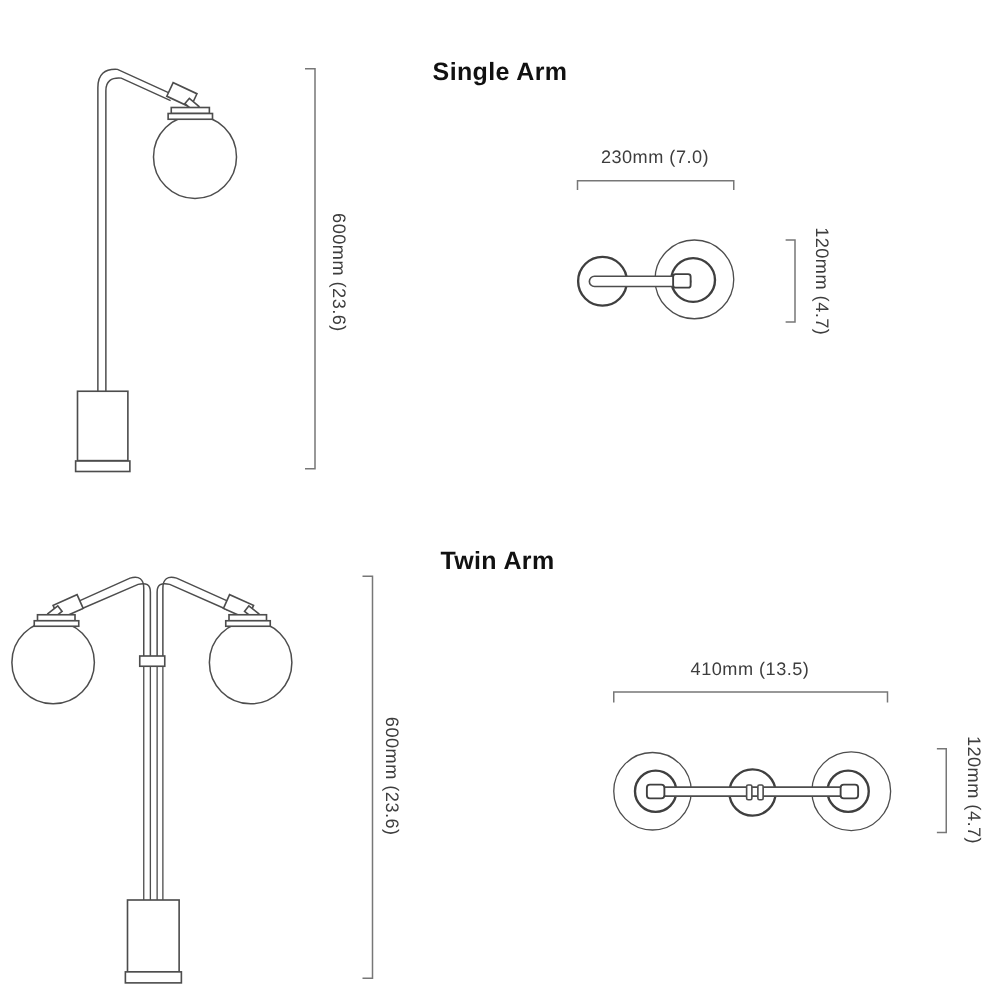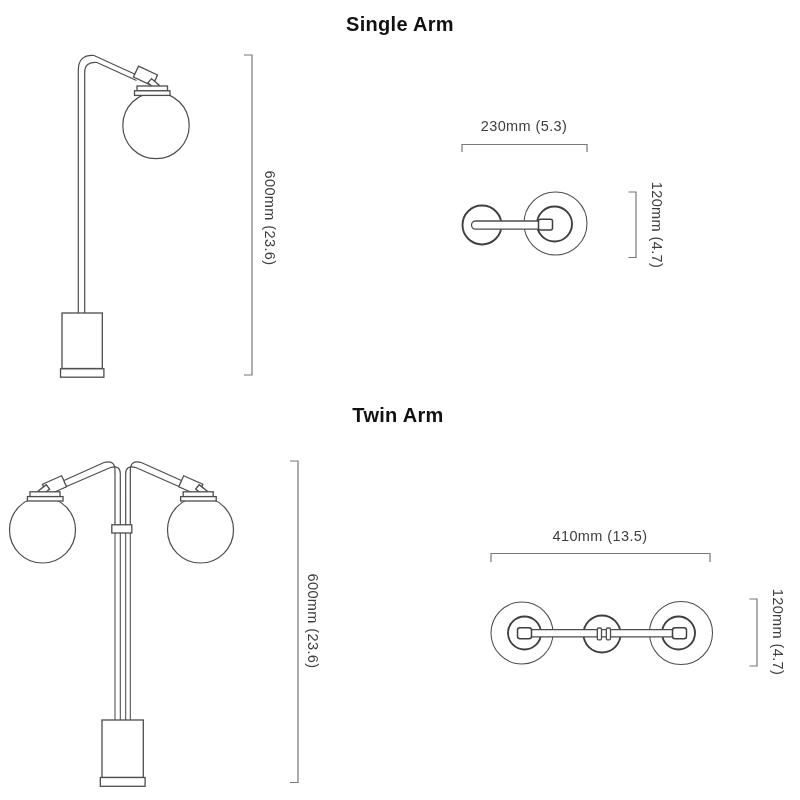--- a/index.html
+++ b/index.html
@@ -32,20 +32,21 @@
   .dim{fill:none;stroke:var(--dim);stroke-width:1.2px;}
   
   .ttl{
     position:absolute;
     transform:translateX(-50%);
     font-size:20px;
     font-weight:700;
     color:var(--title);
     letter-spacing:.3px;
     white-space:nowrap;
+    margin-top:34px;
   }
   .lbl{
     position:absolute;
     transform:translate(-50%,-50%);
     font-size:14.5px;
     color:var(--text);
     letter-spacing:.4px;
     white-space:nowrap;
   }
   .lbl.vert{
@@ -136,21 +137,21 @@
       <path class="dim" d="M491,562 L491,553.5 L710,553.5 L710,562"></path>
 
       <path class="dim" d="M749.5,599 L757,599 L757,666 L749.5,666"></path>
     </g>
   </svg>
 
   <div class="ttl" style="left:400px;top:13px">Single Arm</div>
 
   <div class="lbl vert" style="left:270px;top:218px">600mm (23.6)</div>
 
-  <div class="lbl" style="left:524px;top:126px">230mm (5.3)</div>
+  <div class="lbl" style="left:524px;top:126px">230mm (7.0)</div>
 
   <div class="lbl vert" style="left:657px;top:225px">120mm (4.7)</div>
 
   <div class="ttl" style="left:398px;top:404px">Twin Arm</div>
 
   <div class="lbl vert" style="left:313px;top:621px">600mm (23.6)</div>
 
   <div class="lbl" style="left:600px;top:536px">410mm (13.5)</div>
 
   <div class="lbl vert" style="left:778px;top:632px">120mm (4.7)</div>

